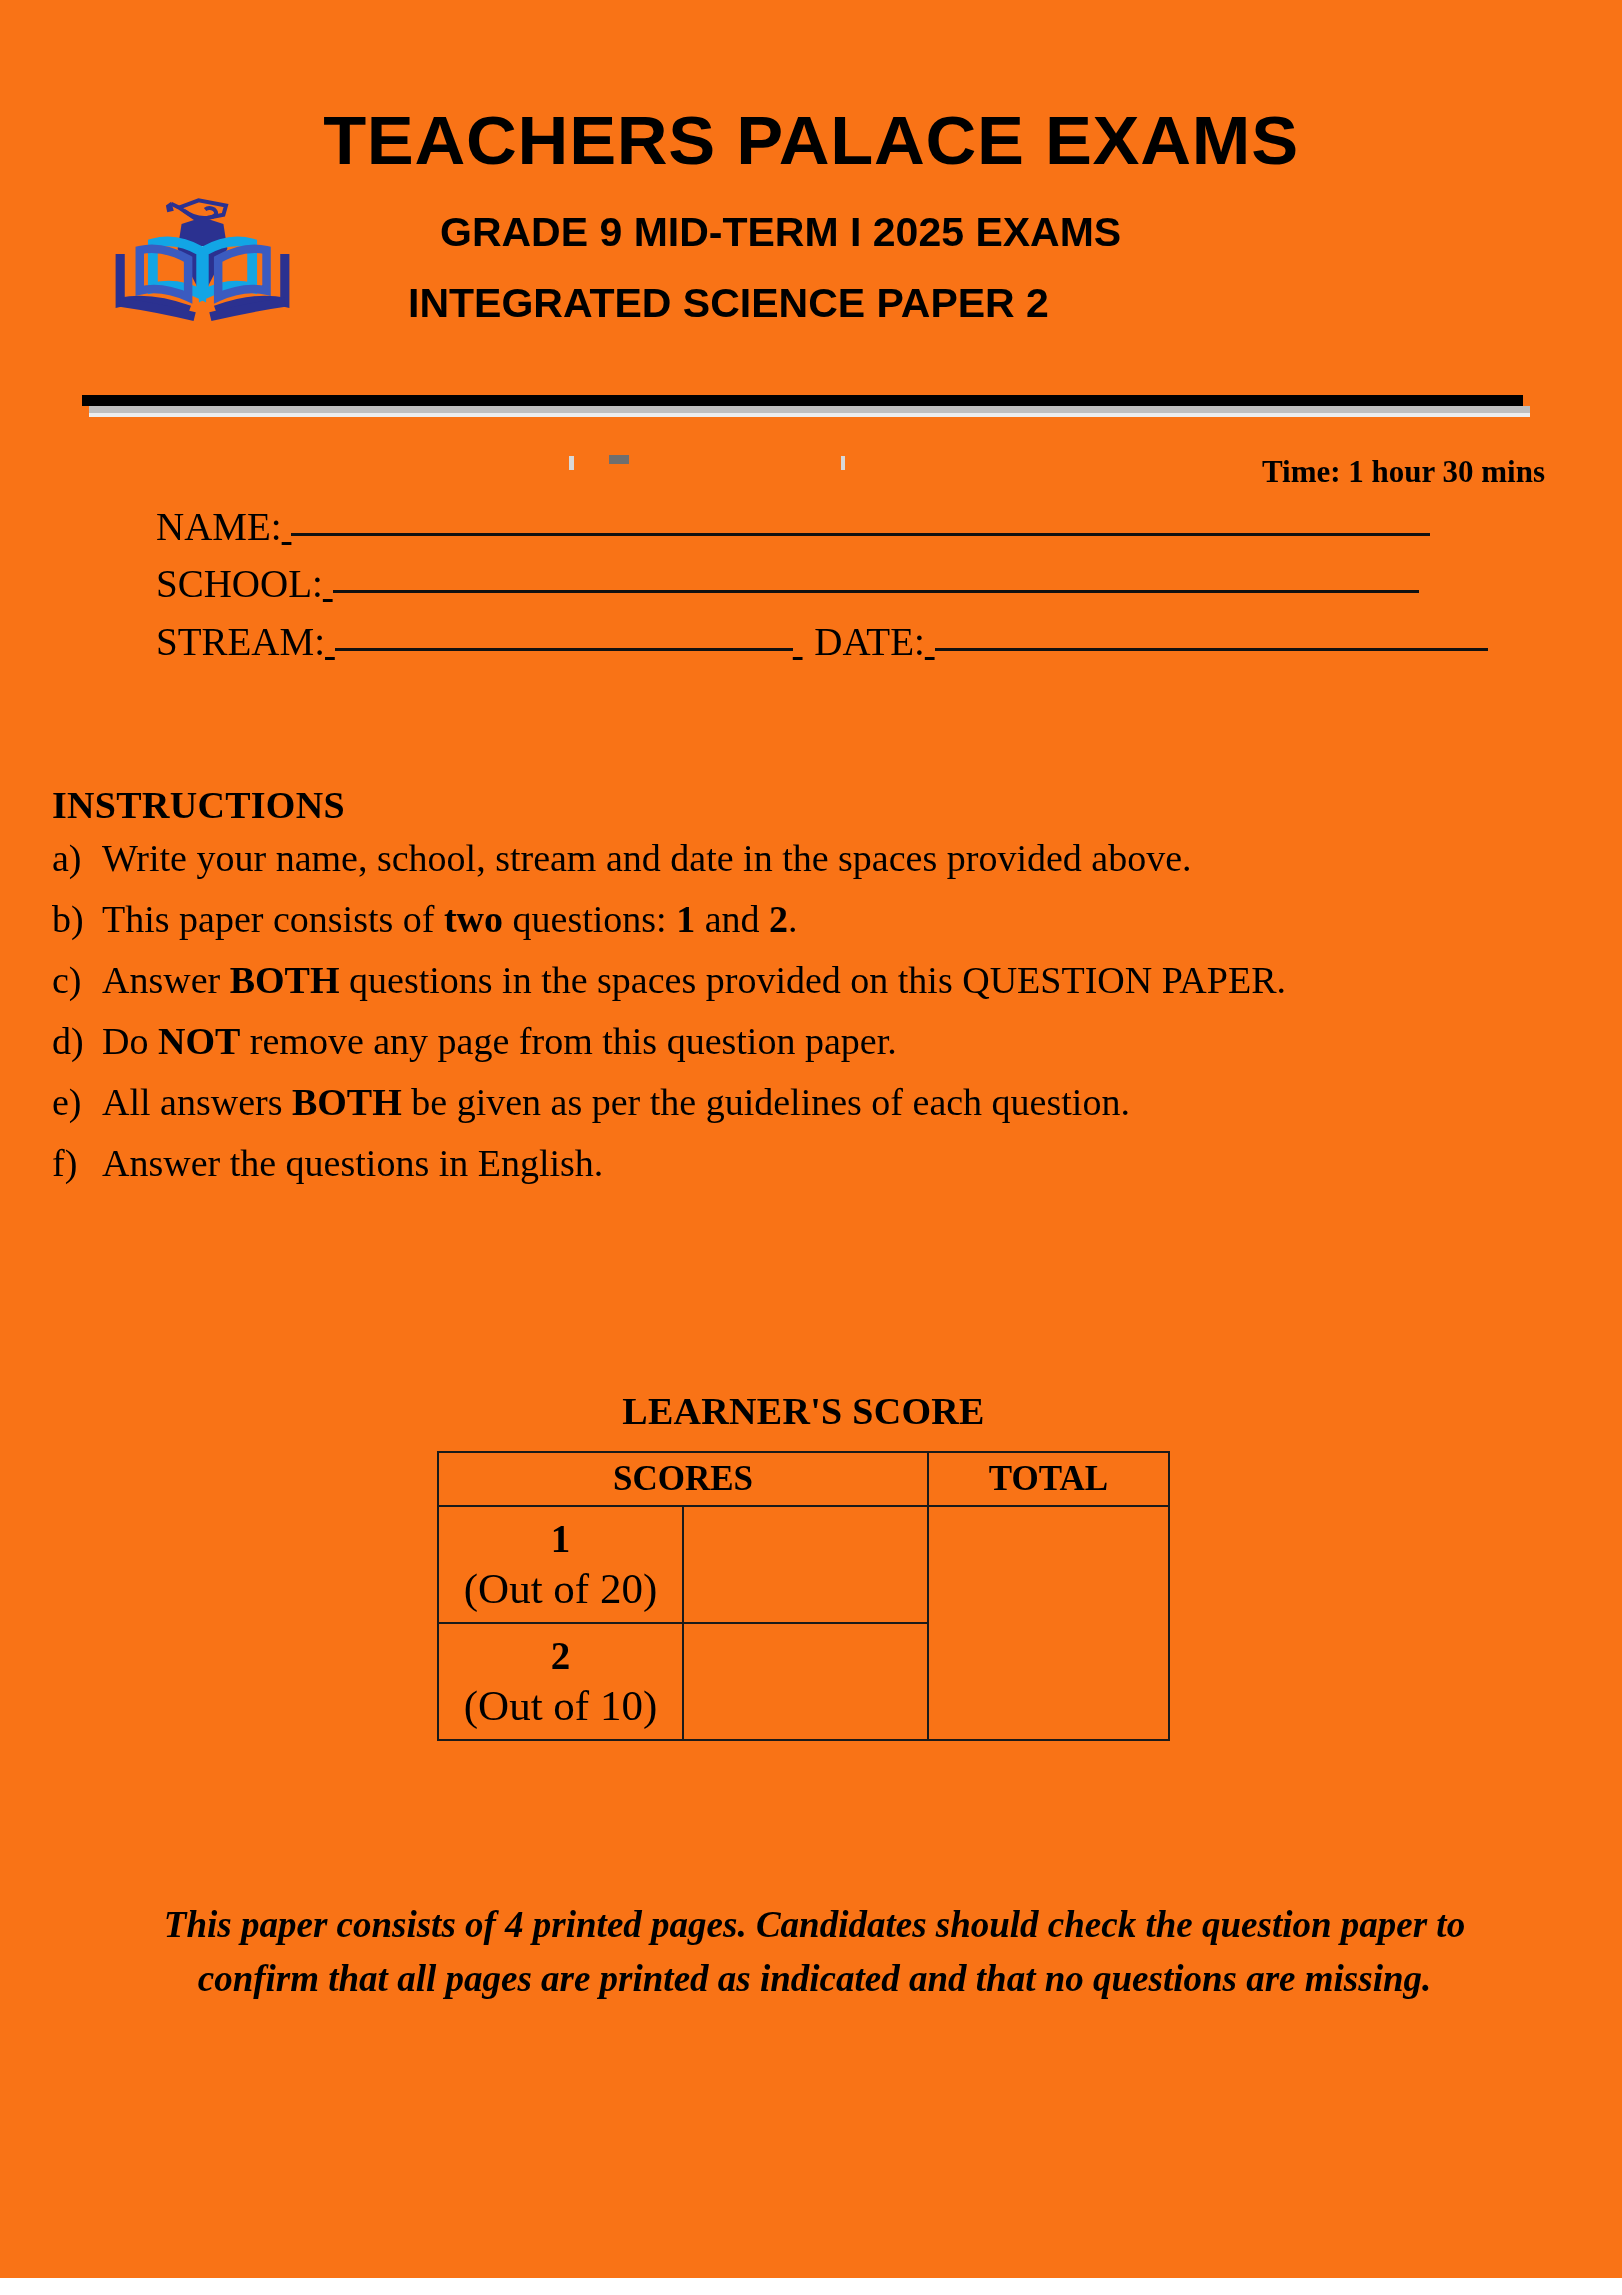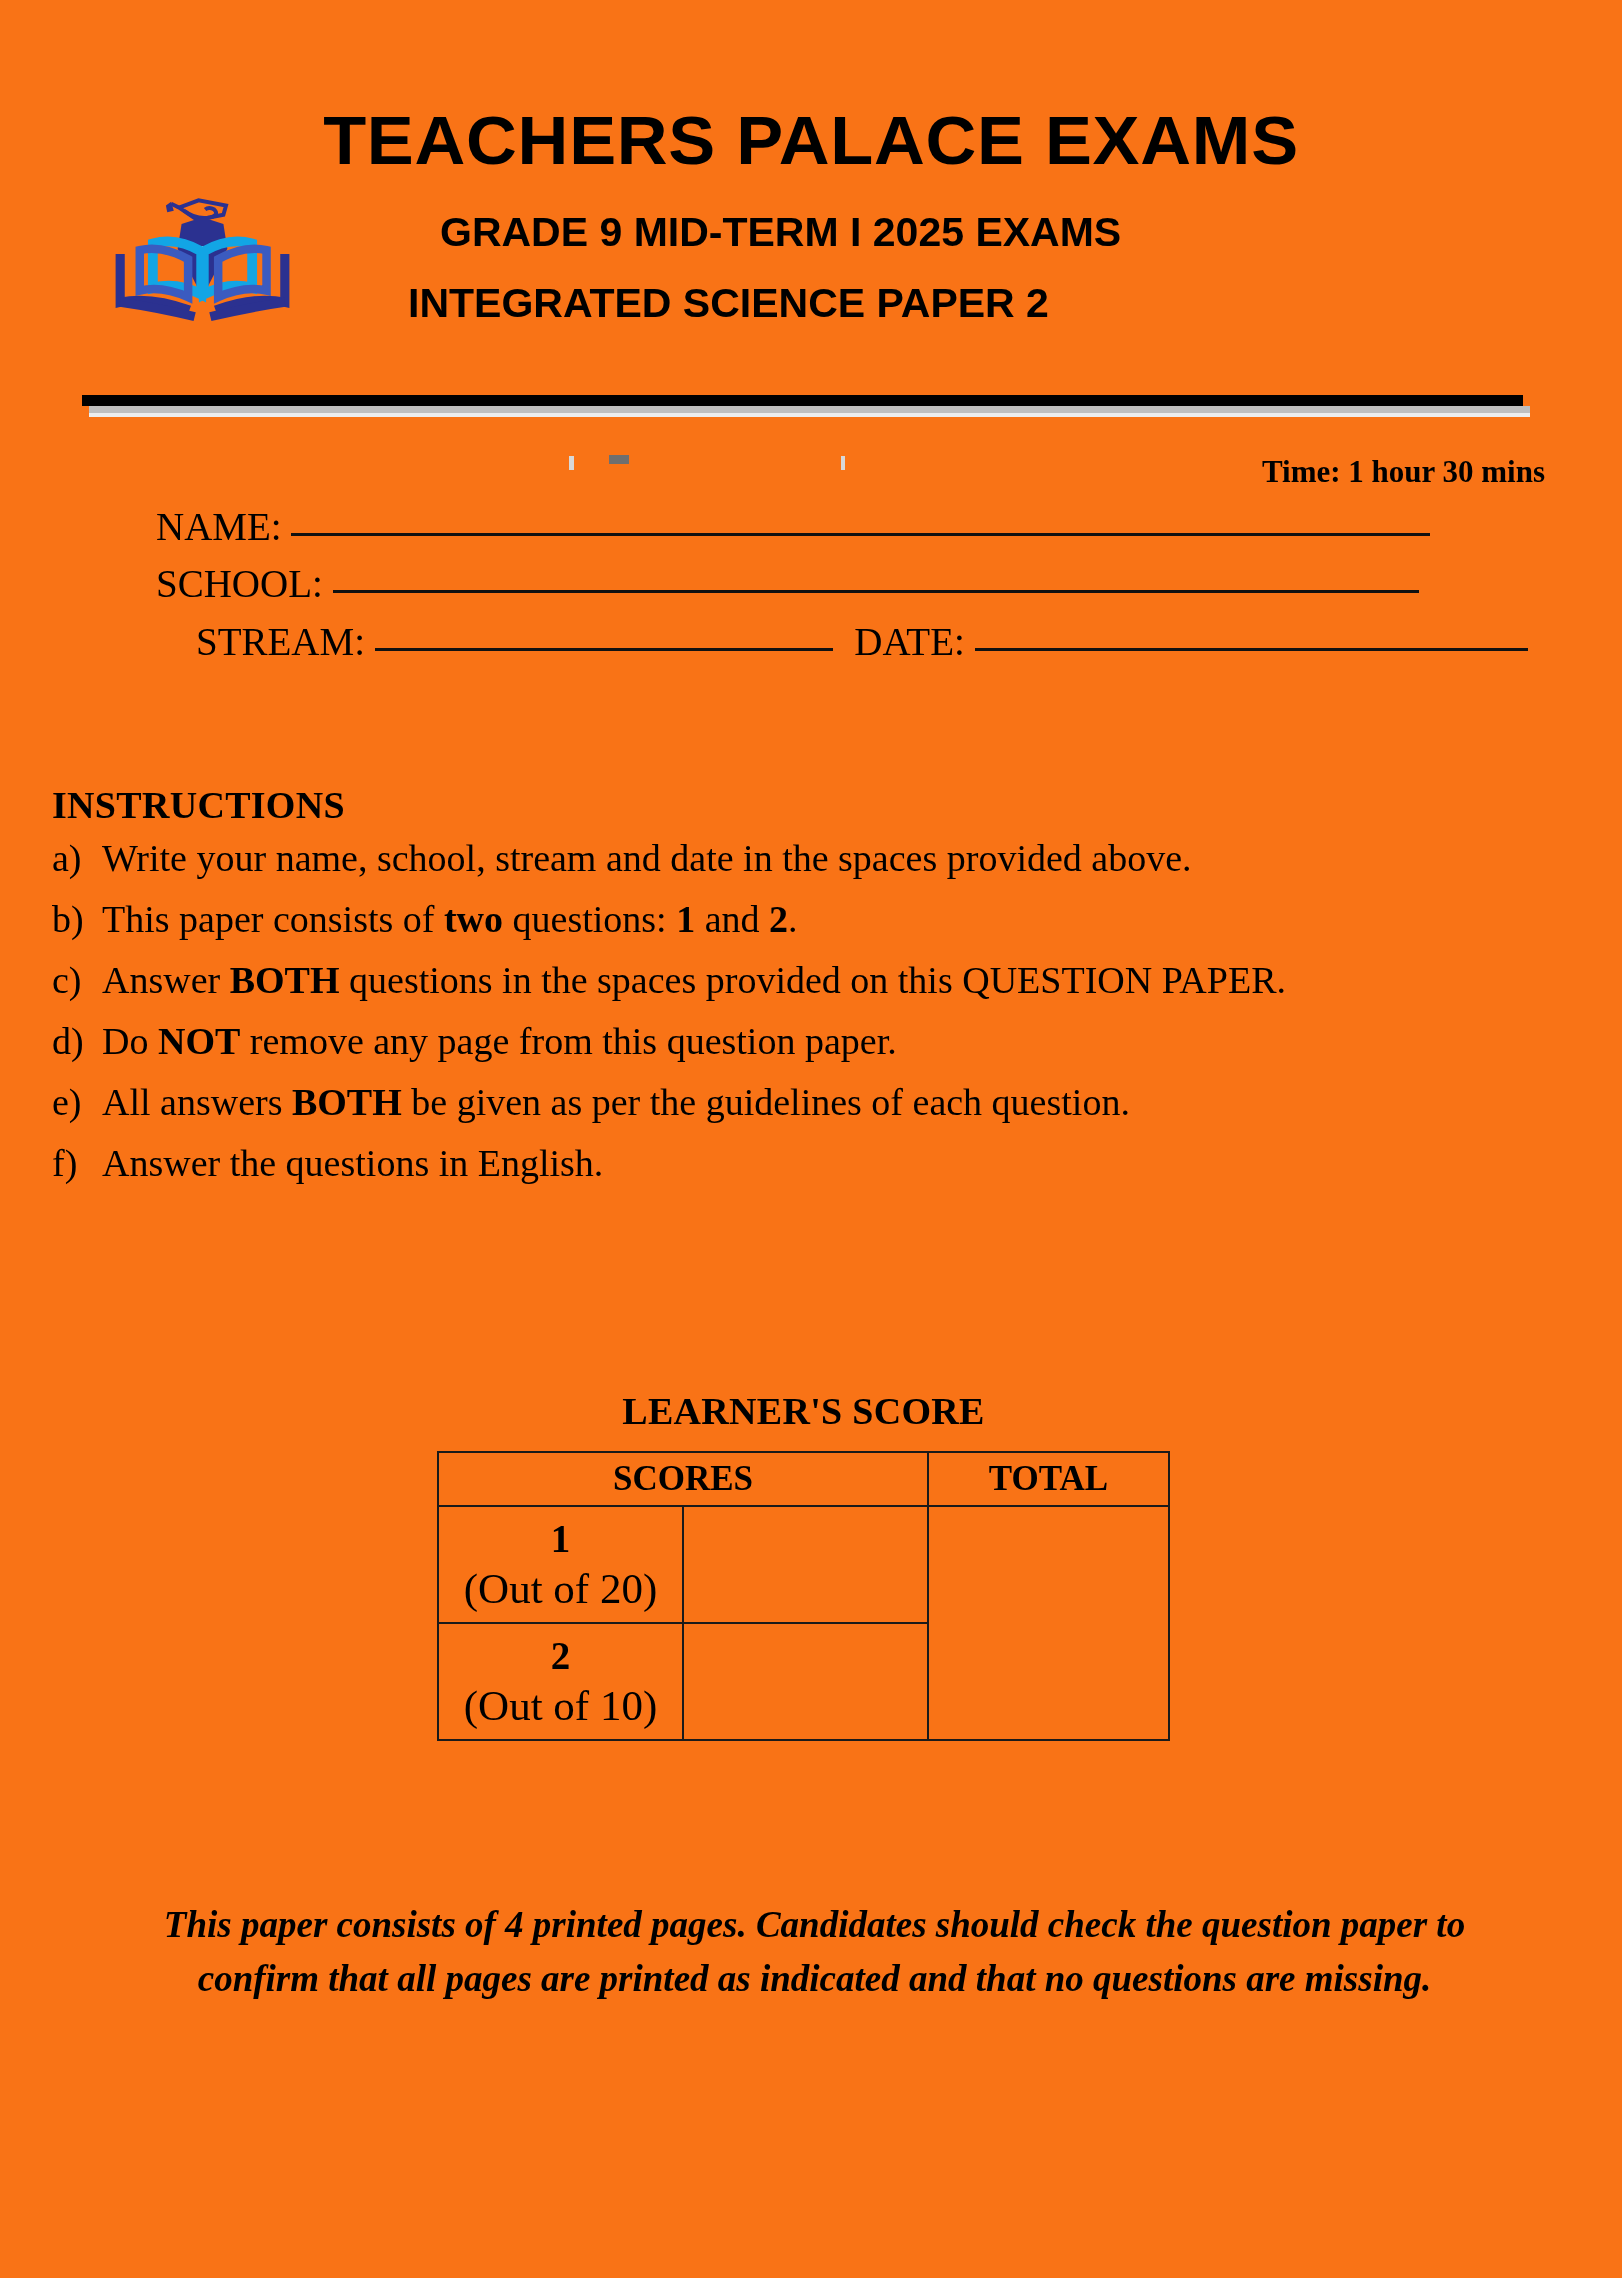--- a/index.html
+++ b/index.html
@@ -101,30 +101,31 @@
     font-weight: bold;
     font-size: 31px;
     white-space: nowrap;
   }
 
   
   .field-row {
     position: absolute;
     font-size: 39px;
     white-space: nowrap;
+    text-decoration: underline;
   }
   .field-label { display: inline-block; }
   .rule {
     display: inline-block;
     border-bottom: 3.9px solid #111;
     vertical-align: 3.9px;
   }
   #field-name  { left: 156px; top: 504px; }
   #field-school{ left: 156px; top: 561px; }
-  #field-stream{ left: 156px; top: 619px; margin-left: 40px; }
+  #field-stream{ left: 156px; top: 619px; }
 
   
   .instructions-heading {
     position: absolute;
     left: 52px;
     top: 783px;
     font-size: 38px;
     font-weight: bold;
     letter-spacing: 0.3px;
   }

